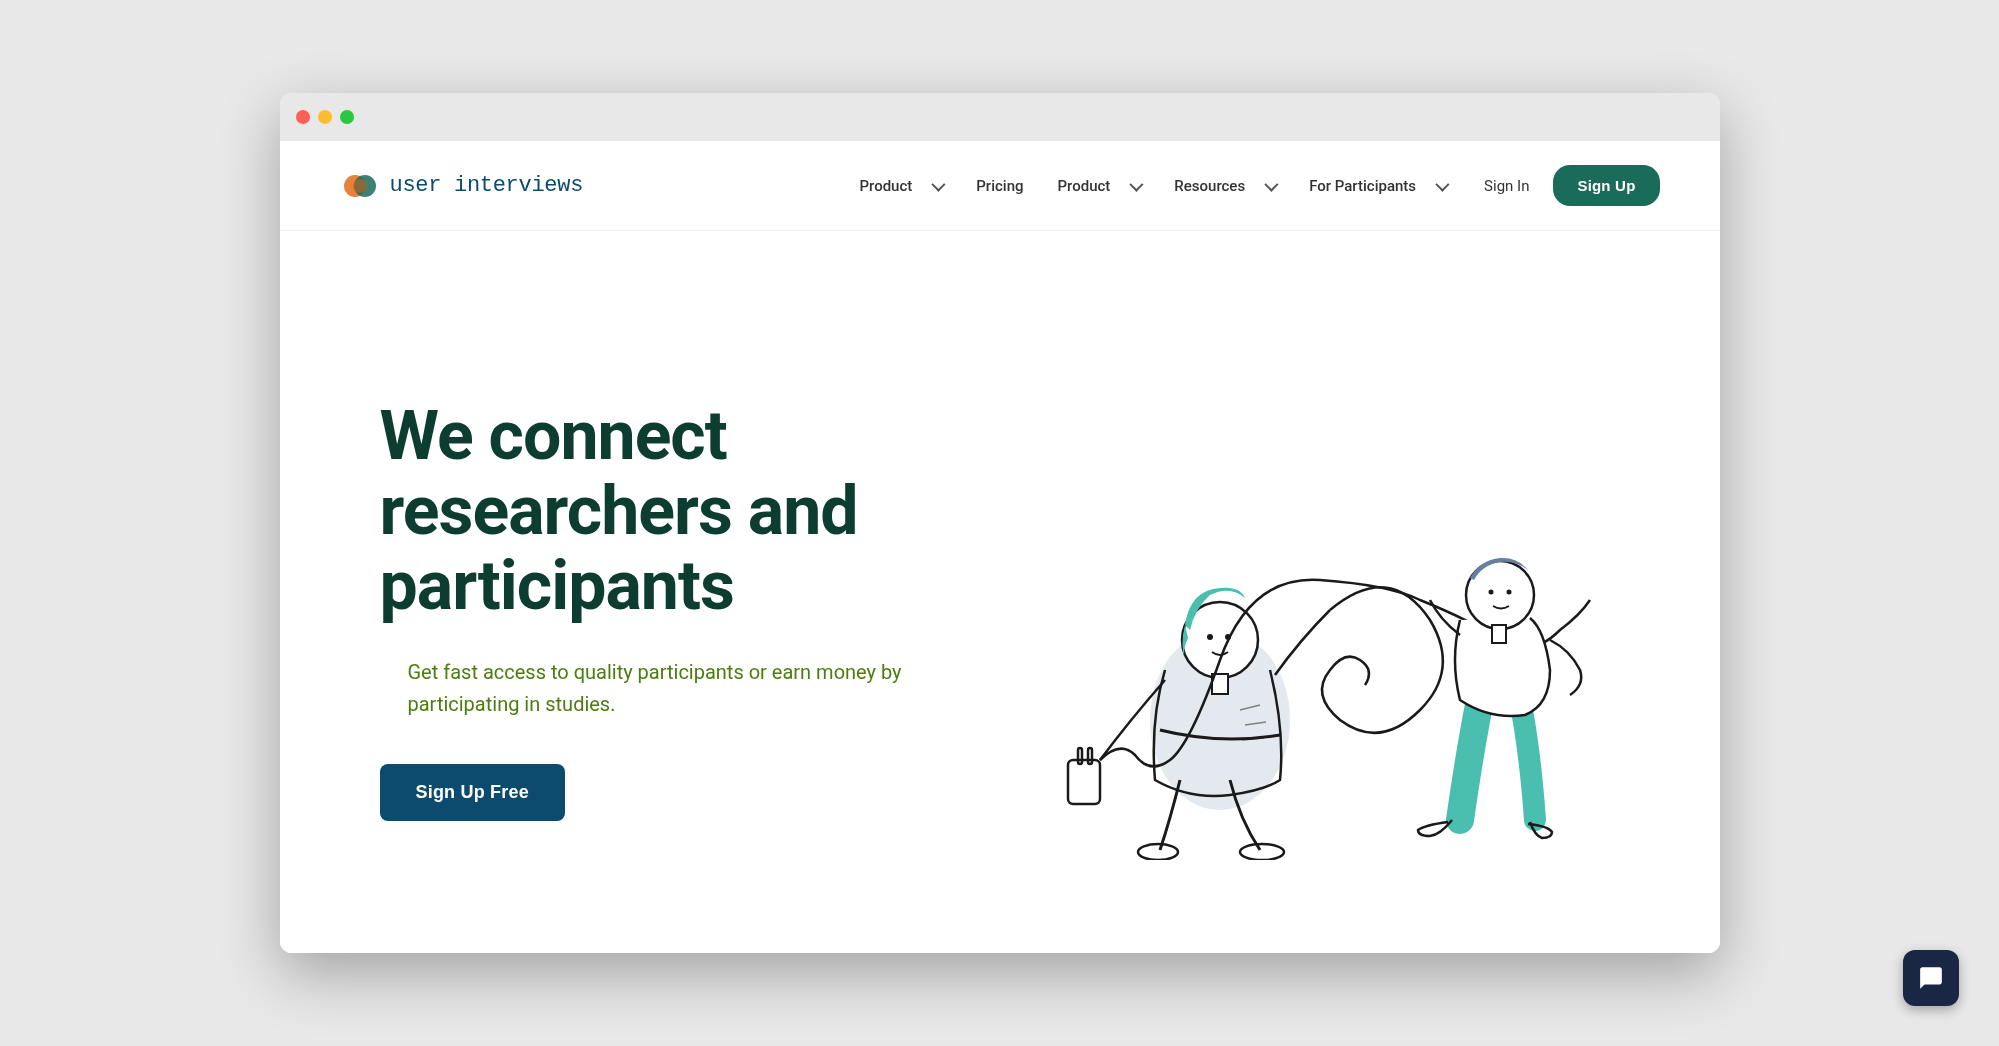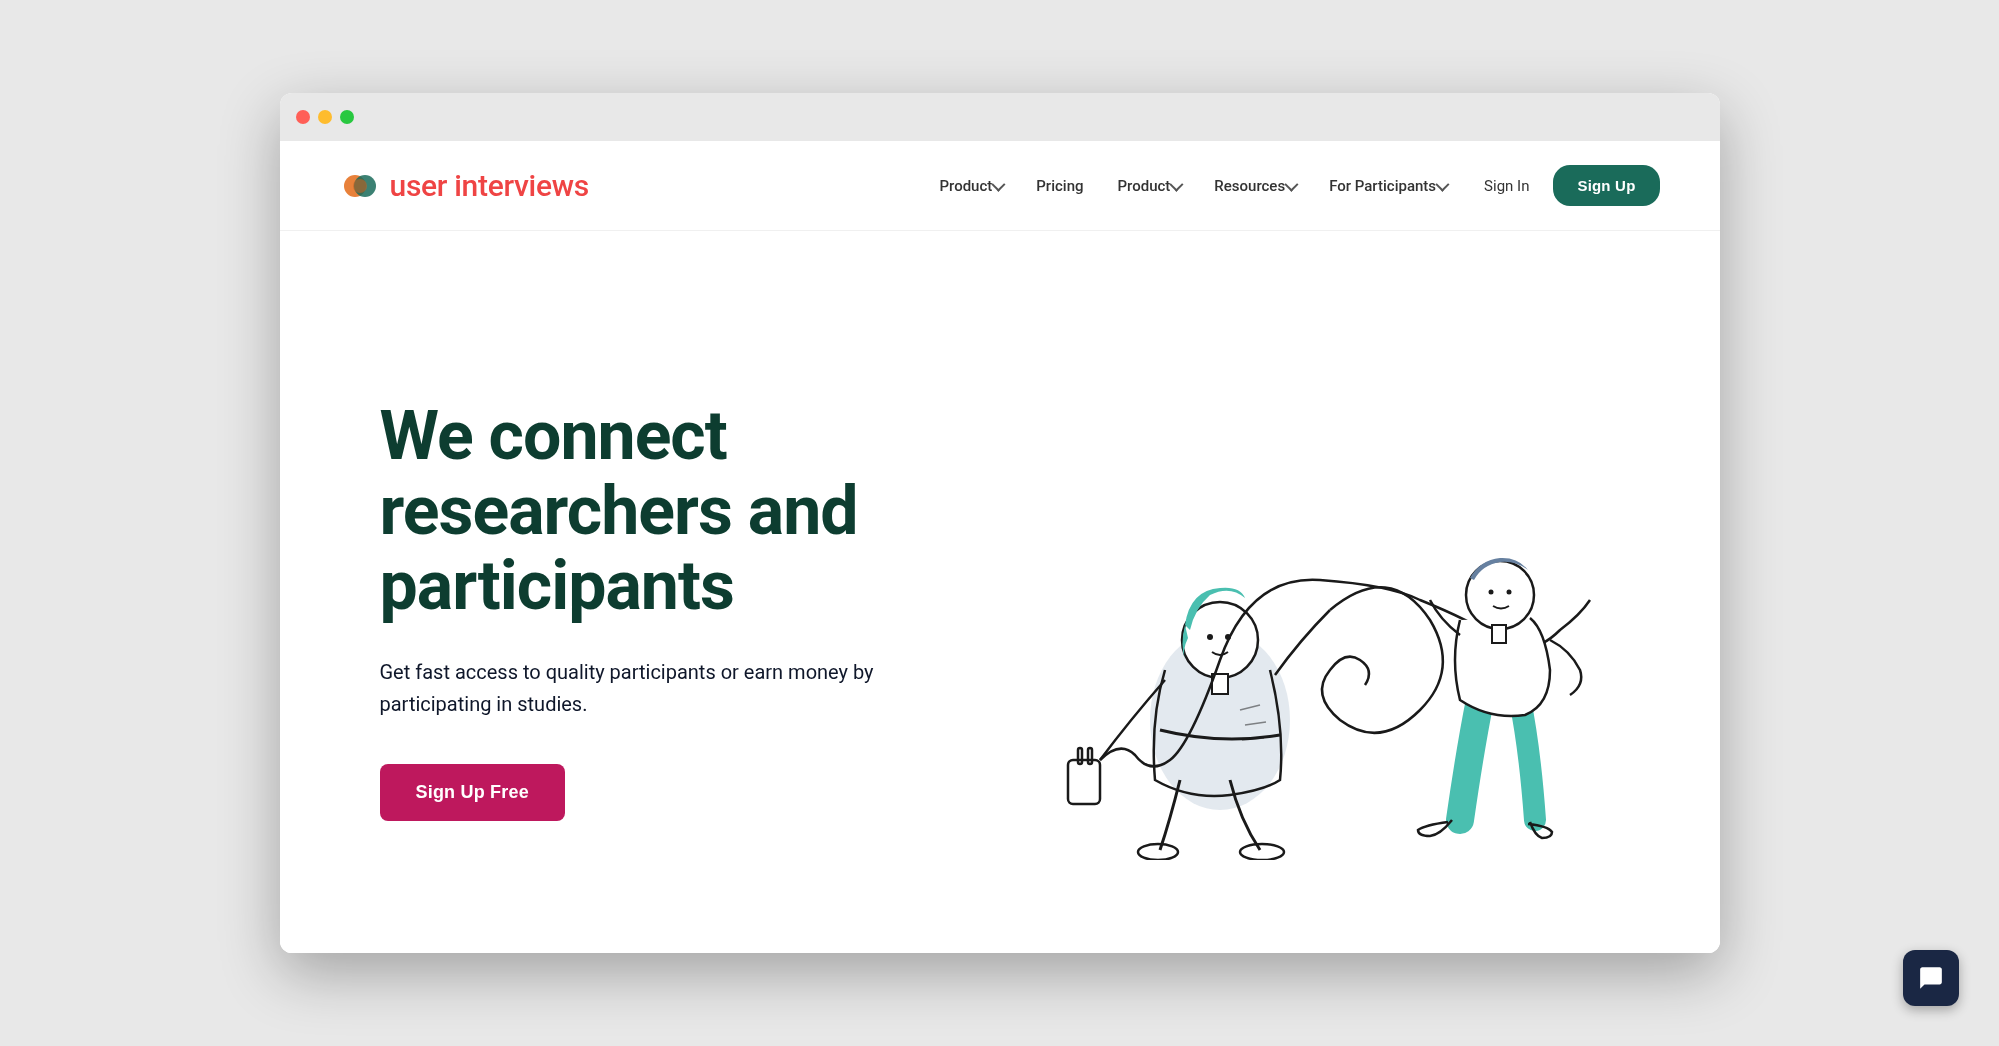--- a/index.html
+++ b/index.html
@@ -70,42 +70,43 @@
       margin-right: auto;
     }
 
     .logo-icon {
       width: 40px;
       height: 40px;
       position: relative;
     }
 
     .logo-text {
-      font-size: 30px;
+      font-size: 22px;
       font-weight: 500;
-      color: #ef4444;
+      color: #0c4a6e;
       letter-spacing: -0.3px;
+      font-family: Liberation Mono, monospace;
     }
 
     .nav-links {
       display: flex;
       align-items: center;
       gap: 6px;
       list-style: none;
     }
 
     .nav-links li a {
       text-decoration: none;
       color: #333;
       font-size: 15px;
       font-weight: 500;
       padding: 8px 14px;
       display: flex;
       align-items: center;
-      gap: 0;
+      gap: 20px;
       border-radius: 6px;
       transition: background 0.15s;
     }
 
     .chevron-down {
       width: 10px;
       height: 10px;
       border-right: 2px solid #555;
       border-bottom: 2px solid #555;
       transform: rotate(45deg) translateY(-2px);
@@ -154,28 +155,29 @@
       font-size: 68px;
       font-weight: 700;
       color: #0d3d30;
       line-height: 1.1;
       margin-bottom: 32px;
       letter-spacing: -1px;
     }
 
     .hero-subtitle {
       font-size: 20px;
-      color: #0f172a;
+      color: #4d7c0f;
       line-height: 1.6;
       margin-bottom: 44px;
       max-width: 500px;
+      margin-left: 28px;
     }
 
     .hero-cta-btn {
-      background: #be185d;
+      background: #0c4a6e;
       color: #ffffff;
       border: none;
       border-radius: 8px;
       font-size: 18px;
       font-weight: 600;
       padding: 18px 36px;
       cursor: pointer;
       letter-spacing: 0.2px;
     }
 

